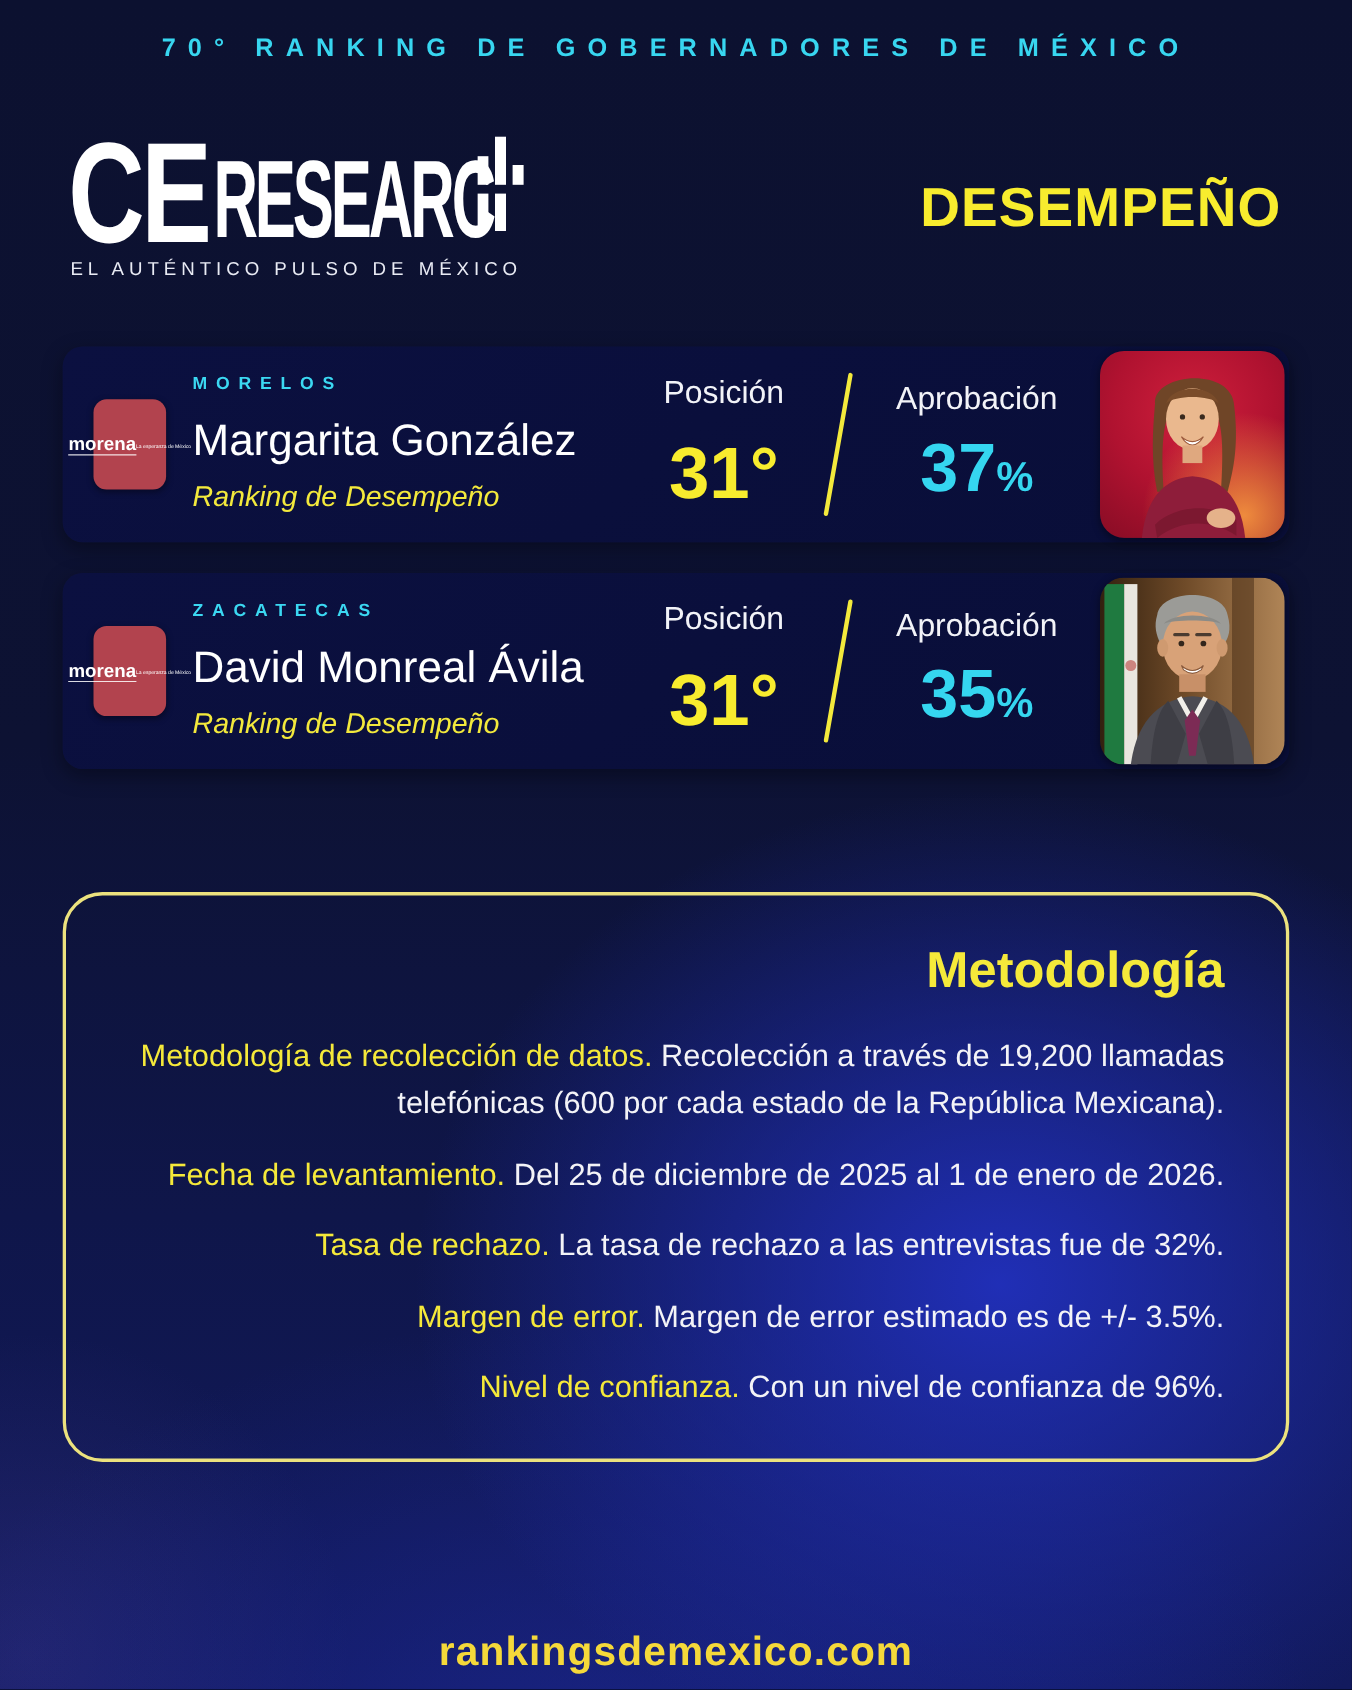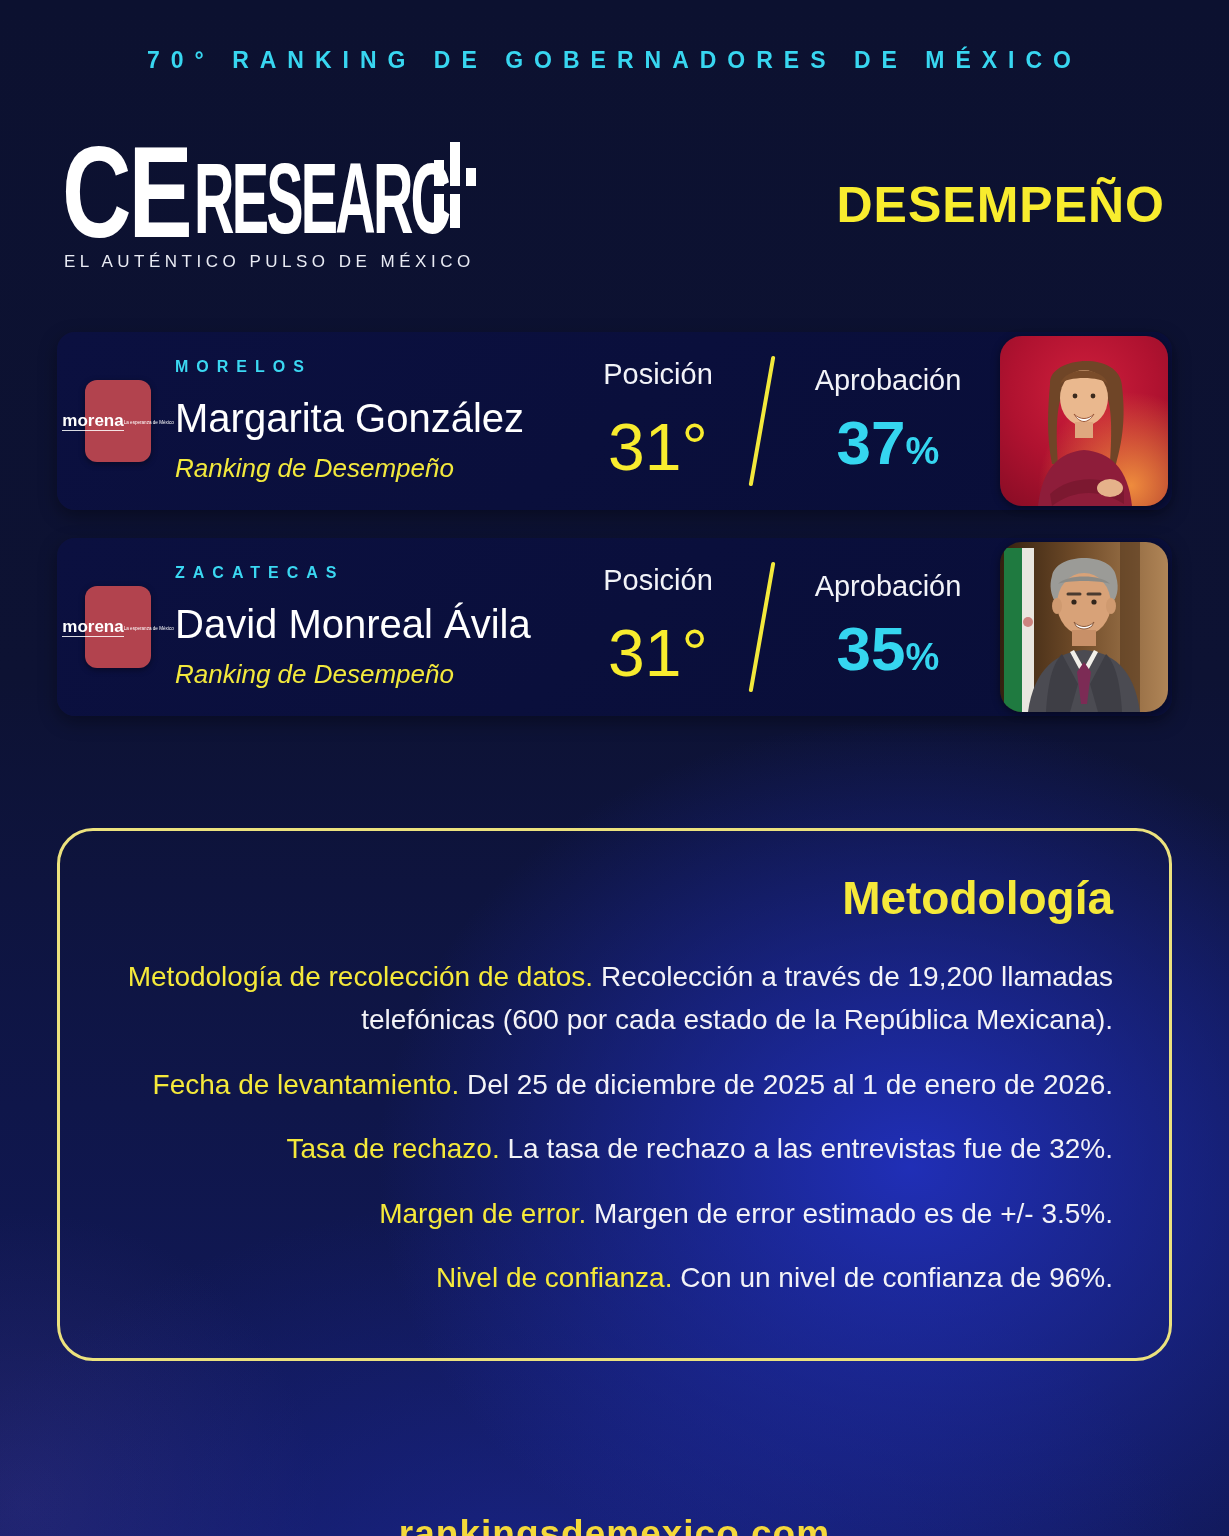--- a/index.html
+++ b/index.html
@@ -9,21 +9,21 @@
     overflow:hidden;
     font-family:"Liberation Sans", sans-serif;
     background:
       radial-gradient(760px 640px at 74% 76%, rgba(33,48,188,0.95), rgba(33,48,188,0) 70%),
       radial-gradient(900px 560px at 45% 104%, rgba(30,42,160,0.55), rgba(30,42,160,0) 72%),
       radial-gradient(420px 420px at 2% 98%, rgba(70,62,150,0.30), rgba(70,62,150,0) 70%),
       linear-gradient(180deg,#0c1130 0%,#0d1233 44%,#0f164a 72%,#121a5e 100%);
   }
   
   .banner{
-    padding-top:47px;text-align:center;
+    padding-top:30px;text-align:center;
     color:#38d6f0;font-weight:700;font-size:23px;letter-spacing:11px;
     white-space:nowrap;
   }
   .brand-row{display:flex;justify-content:space-between;align-items:flex-start;padding:36px 64px 0 62px;}
   .logo-wrap{position:relative;width:500px;height:162px;}
   .logo-ce{
     position:absolute;left:0;bottom:32px;
     font-size:130px;font-weight:700;color:#ffffff;line-height:0.72;
     transform:scaleX(0.74);transform-origin:left bottom;letter-spacing:-4px;
   }
@@ -58,42 +58,42 @@
   .party-name{color:#ffffff;font-weight:700;font-size:17px;line-height:1;letter-spacing:0px;border-bottom:1px solid rgba(255,255,255,0.85);padding-bottom:1px;}
   .party-tagline{color:#ffffff;font-size:4.6px;margin-top:2px;white-space:nowrap;}
   .card-text{flex:1 1 auto;margin-left:24px;min-width:0;}
   .card-state{color:#3bd8f2;font-size:16px;font-weight:700;letter-spacing:8px;}
   .card-name{color:#ffffff;font-size:40px;font-weight:400;margin-top:20px;}
   .card-ranking{color:#f3e93c;font-size:26px;font-weight:400;margin-top:12px;font-style:italic;}
   .stat{flex:0 0 auto;text-align:center;}
   .stat-pos{width:160px;}
   .stat-apr{width:180px;}
   .stat-label{color:#f2f3f8;font-size:29px;font-weight:400;}
-  .stat-value-pos{color:#f8ec2e;font-size:66px;font-weight:400;margin-top:18px;letter-spacing:0px;}
+  .stat-value-pos{color:#f8ec2e;font-size:66px;font-weight:700;margin-top:18px;letter-spacing:0px;}
   .stat-value-apr{color:#35d6f0;font-size:62px;font-weight:800;margin-top:10px;}
   .stat-suffix{font-size:38px;font-weight:800;}
   .slash{
     flex:0 0 auto;width:4px;height:132px;background:#f3e93c;border-radius:2px;
     transform:rotate(10deg);margin:0 34px 0 22px;
   }
   .photo{
     flex:0 0 auto;width:168px;height:170px;border-radius:22px;overflow:hidden;
     margin-left:22px;margin-right:4px;box-shadow:0 2px 8px rgba(0,0,0,0.45);
   }
   .photo svg{display:block;}
   
   .method-box{
     margin:112px 57px 0 57px;
     border:3px solid #ece27e;border-radius:36px;
     padding:40px 56px 44px 56px;
     text-align:right;
   }
   .method-title{color:#f5e93a;font-size:46px;font-weight:600;margin-bottom:30px;}
   .method-line{color:#f3f3f7;font-size:28px;line-height:1.55;margin-bottom:21px;font-weight:400;}
-  .method-line:last-child{margin-bottom:15px;}
+  .method-line:last-child{margin-bottom:0;}
   .method-lead{color:#f5e93a;}
   
   .footer{
     margin-top:152px;text-align:center;
     color:#f5d93a;font-size:37px;font-weight:700;letter-spacing:1px;
   }
 </style>
 </head>
 <body>
 

